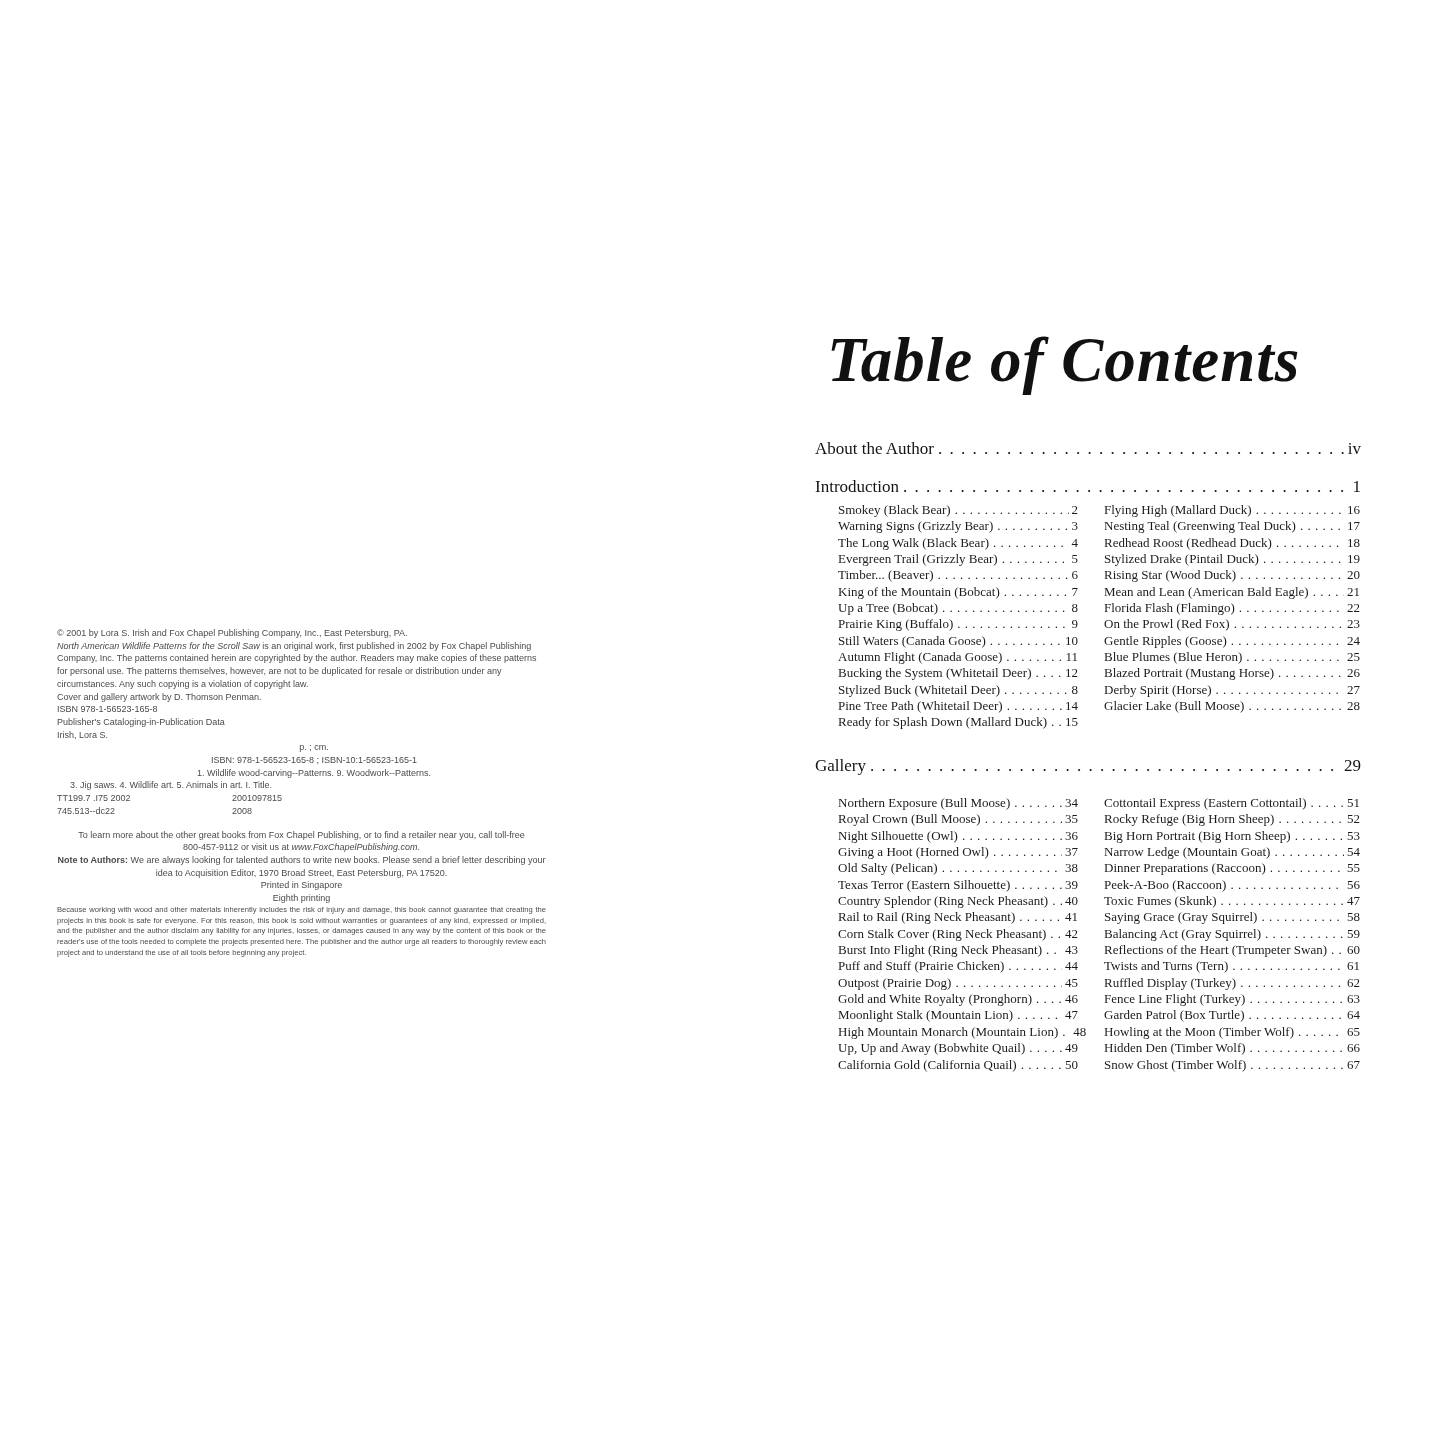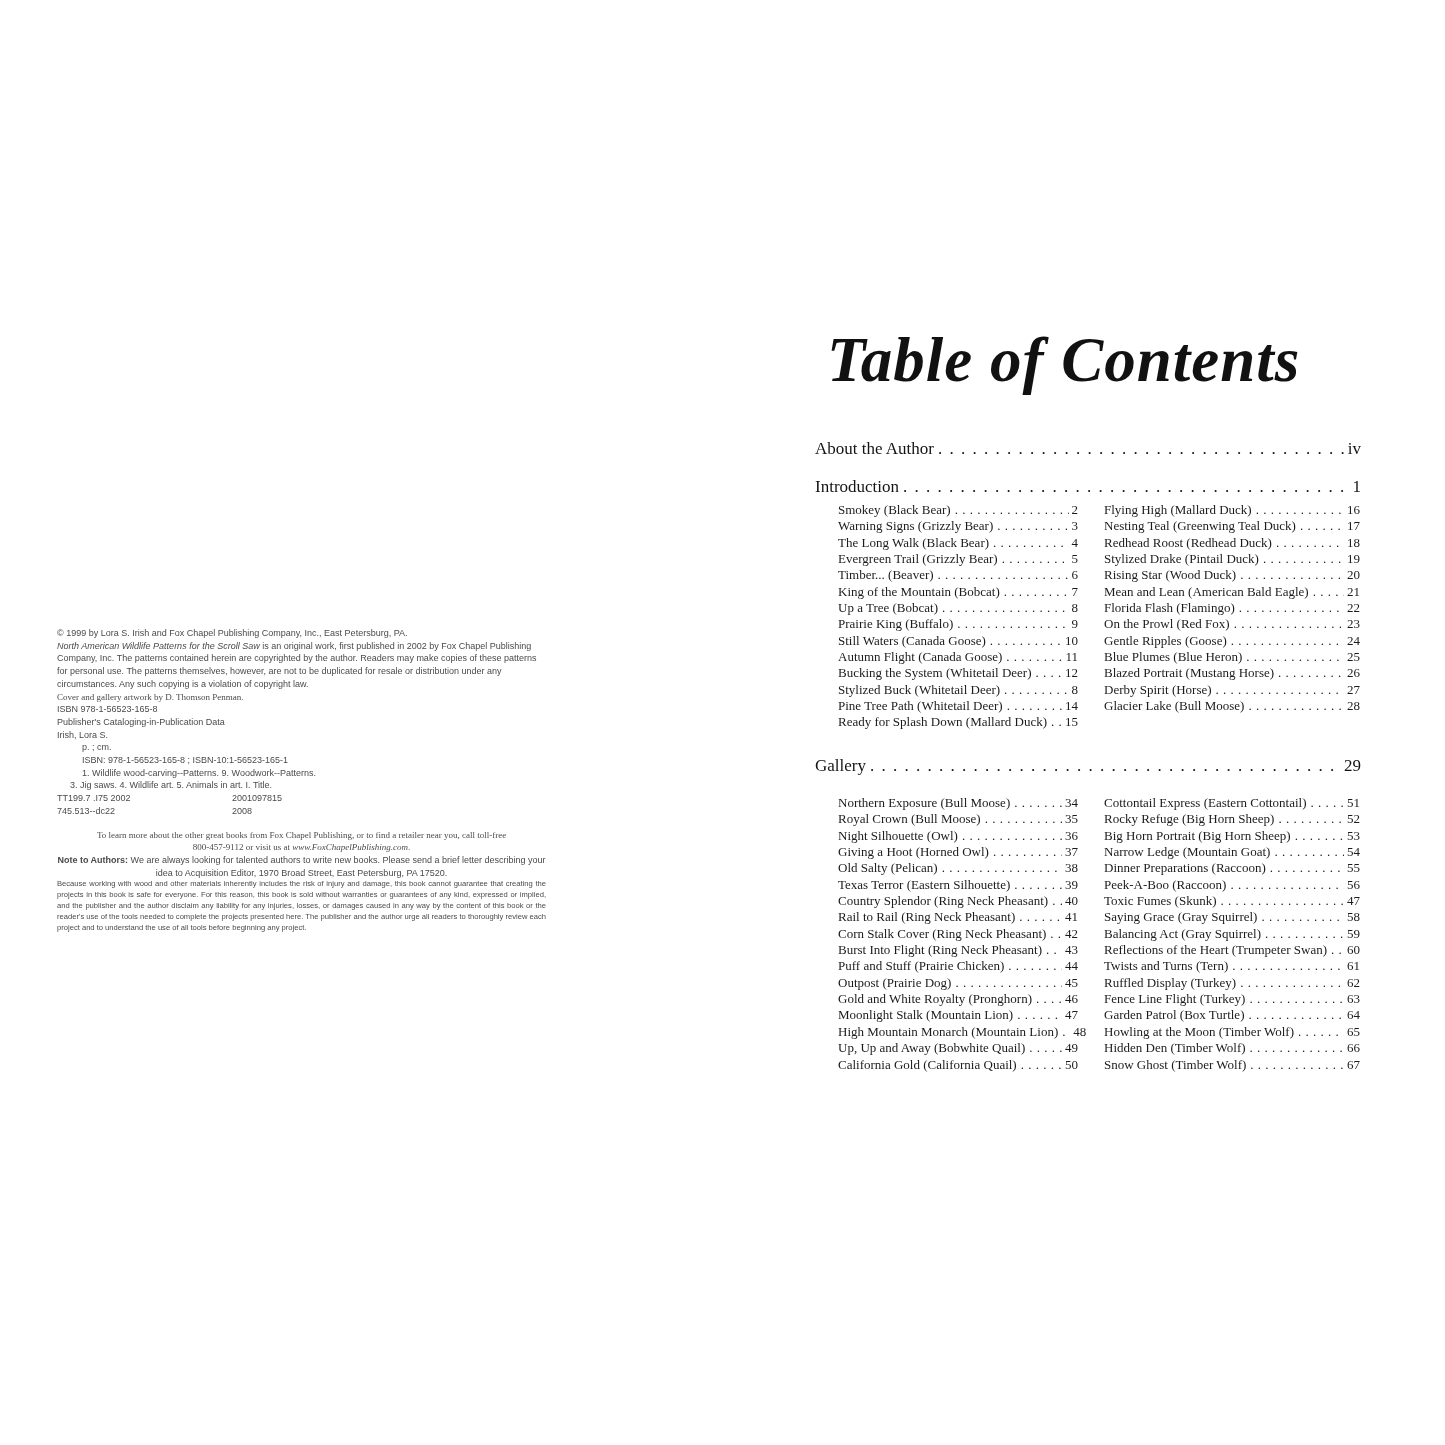--- a/index.html
+++ b/index.html
@@ -9,33 +9,33 @@
   }
 
   
   .left-page {
     position:absolute; left:57px; top:627px; width:489px;
     font-size:9px; line-height:12.7px; color:#4a4a4a;
     font-family:"Liberation Sans", sans-serif;
   }
   .left-page p { margin:0; }
   .mb7  { margin-bottom:7px; }
-  .mb9  { margin-bottom:9px;font-family:Liberation Serif, serif; }
+  .mb9  { margin-bottom:9px; }
   .mb10 { margin-bottom:10px; }
   .mb11 { margin-bottom:11px; }
   .mb12 { margin-bottom:12px; }
   .mb15 { margin-bottom:15px; }
   .mb16 { margin-bottom:16px; }
   .mb21 { margin-bottom:21px; }
   .mb28 { margin-bottom:28px; }
   .it { font-style:italic; }
   .bold { font-weight:bold; }
   .ind13 { padding-left:13px; }
   .ind10 { padding-left:10px; }
-  .ind25 { padding-left:25px; }
+  .ind25 { padding-left:25px;text-align:center; }
   .center { text-align:center; }
   .codes-row { display:flex; }
   .codes-left { width:175px; flex:0 0 175px; }
   .disclaimer { font-size:7.6px; line-height:10.8px; text-align:justify; }
 
   
   .right-page {
     position:absolute; left:815px; top:0; width:546px;
     font-family:"Liberation Serif", "DejaVu Serif", serif; color:#1b1b1b;
   }
@@ -75,21 +75,21 @@
     letter-spacing:0.5px;
   }
   .lead-row .dots::before { letter-spacing:1.5px; }
 </style>
 </head>
 <body>
 
 <div class="spread">
 
   <section class="left-page">
-    <p class="mb7">© 1999 by Lora S. Irish and Fox Chapel Publishing Company, Inc., East Petersburg, PA.</p>
+    <p class="mb7">© 2001 by Lora S. Irish and Fox Chapel Publishing Company, Inc., East Petersburg, PA.</p>
 
     <p class="mb7"><span class="it">North American Wildlife Patterns for the Scroll Saw</span><span> is an original work, first published in 2002 by Fox Chapel Publishing Company, Inc. The patterns contained herein are copyrighted by the author. Readers may make copies of these patterns for personal use. The patterns themselves, however, are not to be duplicated for resale or distribution under any circumstances. Any such copying is a violation of copyright law.</span></p>
 
     <p class="mb9">Cover and gallery artwork by D. Thomson Penman.</p>
 
     <p class="mb15">ISBN 978-1-56523-165-8</p>
 
     <p class="mb16">Publisher's Cataloging-in-Publication Data</p>
 
     <p class="mb11">Irish, Lora S.</p>
@@ -115,20 +115,24 @@
       </div>
     </div>
 
     <p class="mb9 center">
       <span style="display:block;">To learn more about the other great books from Fox Chapel Publishing, or to find a retailer near you, call toll-free</span>
       <span style="display:block;"><span>800-457-9112 or visit us at </span><span class="it">www.FoxChapelPublishing.com</span><span>.</span></span>
     </p>
 
     <p class="mb12 center"><span class="bold">Note to Authors:</span><span> We are always looking for talented authors to write new books. Please send a brief letter describing your idea to Acquisition Editor, 1970 Broad Street, East Petersburg, PA 17520.</span></p>
 
+    <p class="mb21 center">
+      <span style="display:block;">Printed in Singapore</span>
+      <span style="display:block;">Eighth printing</span>
+    </p>
 
     <p class="disclaimer">Because working with wood and other materials inherently includes the risk of injury and damage, this book cannot guarantee that creating the projects in this book is safe for everyone. For this reason, this book is sold without warranties or guarantees of any kind, expressed or implied, and the publisher and the author disclaim any liability for any injuries, losses, or damages caused in any way by the content of this book or the reader's use of the tools needed to complete the projects presented here. The publisher and the author urge all readers to thoroughly review each project and to understand the use of all tools before beginning any project.</p>
   </section>
 
   <section class="right-page">
     <h1 class="toc-title">Table of Contents</h1>
 
     <div class="lead-row row-about">
       <span class="lbl">About the Author</span>
       <span class="dots"></span>

